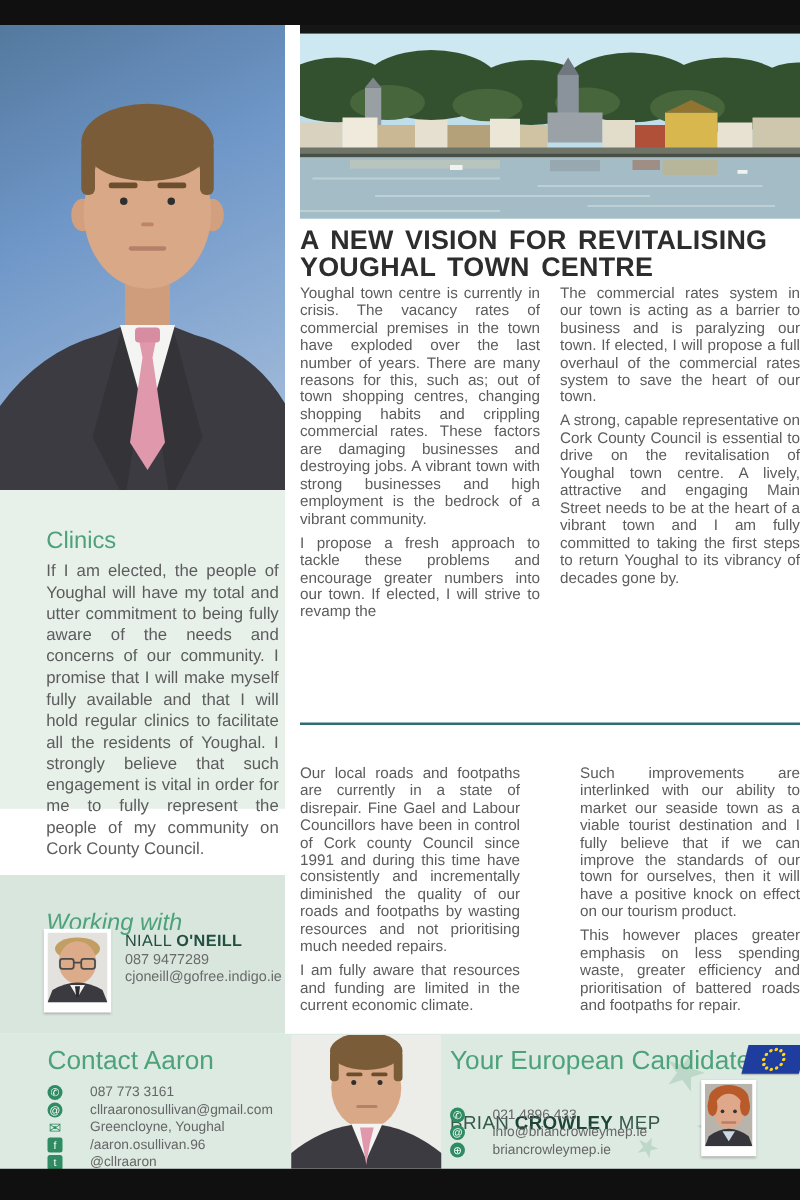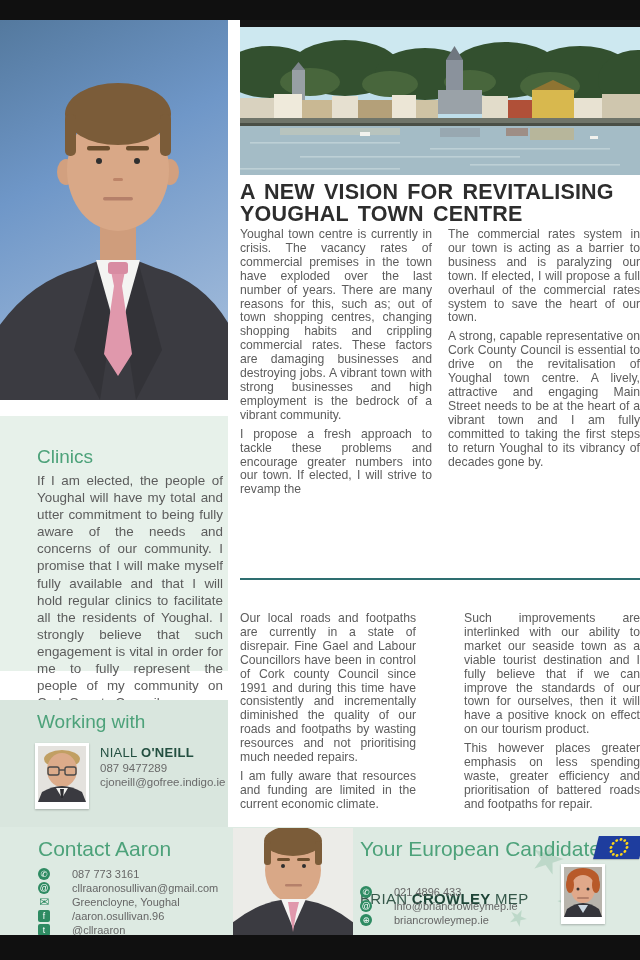--- a/index.html
+++ b/index.html
@@ -6,28 +6,28 @@
   .page{position:relative;width:640px;height:960px;background:#ffffff;
         font-family:"Liberation Sans","DejaVu Sans",sans-serif;overflow:hidden;margin:0 auto;}
   .abs{position:absolute;}
 
   
   .topbar{left:0;top:0;width:640px;height:20px;background:#101010;}
   .bottombar{left:0;top:935px;width:640px;height:25px;background:#101010;}
 
   
   .portrait{left:0;top:20px;width:228px;height:380px;}
-  .clinics-panel{left:0;top:416px;width:228px;height:255px;background:#e7f1ea;}
+  .clinics-panel{left:0;top:392px;width:228px;height:255px;background:#e7f1ea;}
   .working-panel{left:0;top:700px;width:228px;height:127px;background:#d9e6de;}
 
   .green-h{color:#4da27a;font-weight:400;}
   .clinics-h{left:37px;top:30px;font-size:19px;}
   .clinics-body{left:37px;top:56px;width:186px;font-size:13.4px;line-height:17.1px;
                 color:#5c5c5c;text-align:justify;}
-  .working-h{left:37px;top:11px;font-size:19px;}
+  .working-h{left:37px;top:28px;font-size:19px;font-style:italic;}
   .thumb{background:#fff;padding:3px;box-shadow:0 1px 2px rgba(0,0,0,.25);}
   .niall-thumb{left:35px;top:43px;}
   .wname{left:100px;top:45px;font-size:13px;color:#234f40;letter-spacing:.3px;}
   .wname b{font-weight:bold;}
   .wphone{left:100px;top:62px;font-size:11.5px;color:#6a6a6a;}
   .wemail{left:100px;top:76px;font-size:11.5px;color:#6a6a6a;}
 
   
   .townphoto{left:240px;top:20px;width:400px;height:155px;}
   .vision-title{left:240px;top:182px;width:402px;font-size:21.5px;line-height:21.5px;

